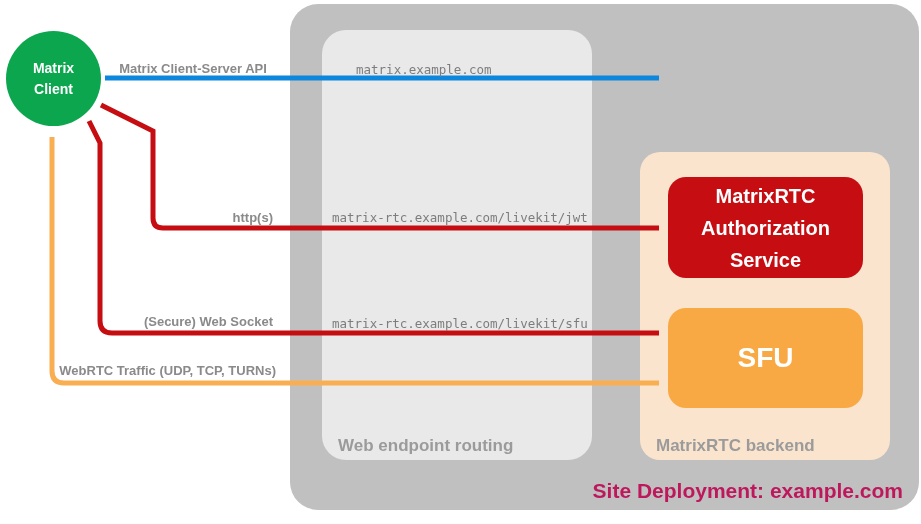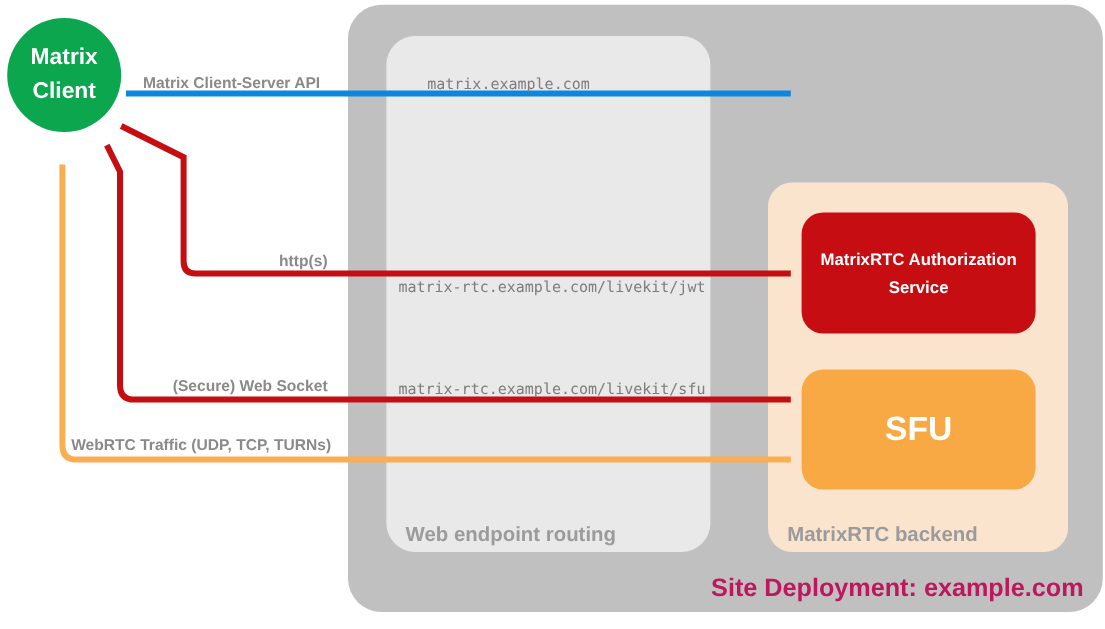--- a/index.html
+++ b/index.html
@@ -35,50 +35,50 @@
   .arrows path{fill:none;stroke-width:5px;}
   .stroke-blue{stroke:var(--homeserver-blue);}
   .stroke-red{stroke:var(--auth-red);}
   .stroke-orange{stroke:var(--webrtc-orange);}
   
   .node{
     position:absolute;display:flex;align-items:center;justify-content:center;
     text-align:center;color:#ffffff;font-weight:bold;
   }
   .client{
-    left:6px;top:15px;width:95px;height:95px;border-radius:50%;
-    background:var(--client-green);font-size:19px;line-height:1.5;padding:0 8px;box-sizing:border-box;
+    left:6px;top:31px;width:95px;height:95px;border-radius:50%;
+    background:var(--client-green);font-size:14px;line-height:1.5;padding:0 8px;box-sizing:border-box;
   }
   .homeserver{
     left:667px;top:30px;width:203px;height:98px;border-radius:18px;
     background:var(--homeserver-blue);font-size:20px;
   }
   .auth{
     left:668px;top:177px;width:195px;height:101px;border-radius:18px;
-    background:var(--auth-red);font-size:14px;line-height:1.6;padding:0 12px;box-sizing:border-box;
+    background:var(--auth-red);font-size:20px;line-height:1.6;padding:0 12px;box-sizing:border-box;
   }
   .sfu{
     left:668px;top:308px;width:195px;height:100px;border-radius:18px;
     background:var(--sfu-orange);font-size:28px;
   }
   
   .edge-label{
     position:absolute;font-size:13px;font-weight:bold;color:var(--edge-label-gray);
     white-space:nowrap;
   }
   .label-cs{left:110px;top:61px;width:166px;text-align:center;}
   .label-http{right:648px;top:210px;text-align:right;}
   .label-ws{right:648px;top:314px;text-align:right;}
   .label-webrtc{right:645px;top:363px;text-align:right;}
   .url{
     position:absolute;font-family:"DejaVu Sans Mono",monospace;font-size:12.5px;
     color:var(--url-gray);white-space:nowrap;
   }
   .url-cs{left:332px;top:62px;margin-left:24px;}
-  .url-jwt{left:332px;top:210px;margin-top:21px;}
+  .url-jwt{left:332px;top:210px;}
   .url-sfu{left:332px;top:316px;}
 </style>
 </head>
 <body>
 
 <div class="canvas">
 
   <div class="deployment"></div>
   <div class="routing"></div>
   <div class="backend"></div>

